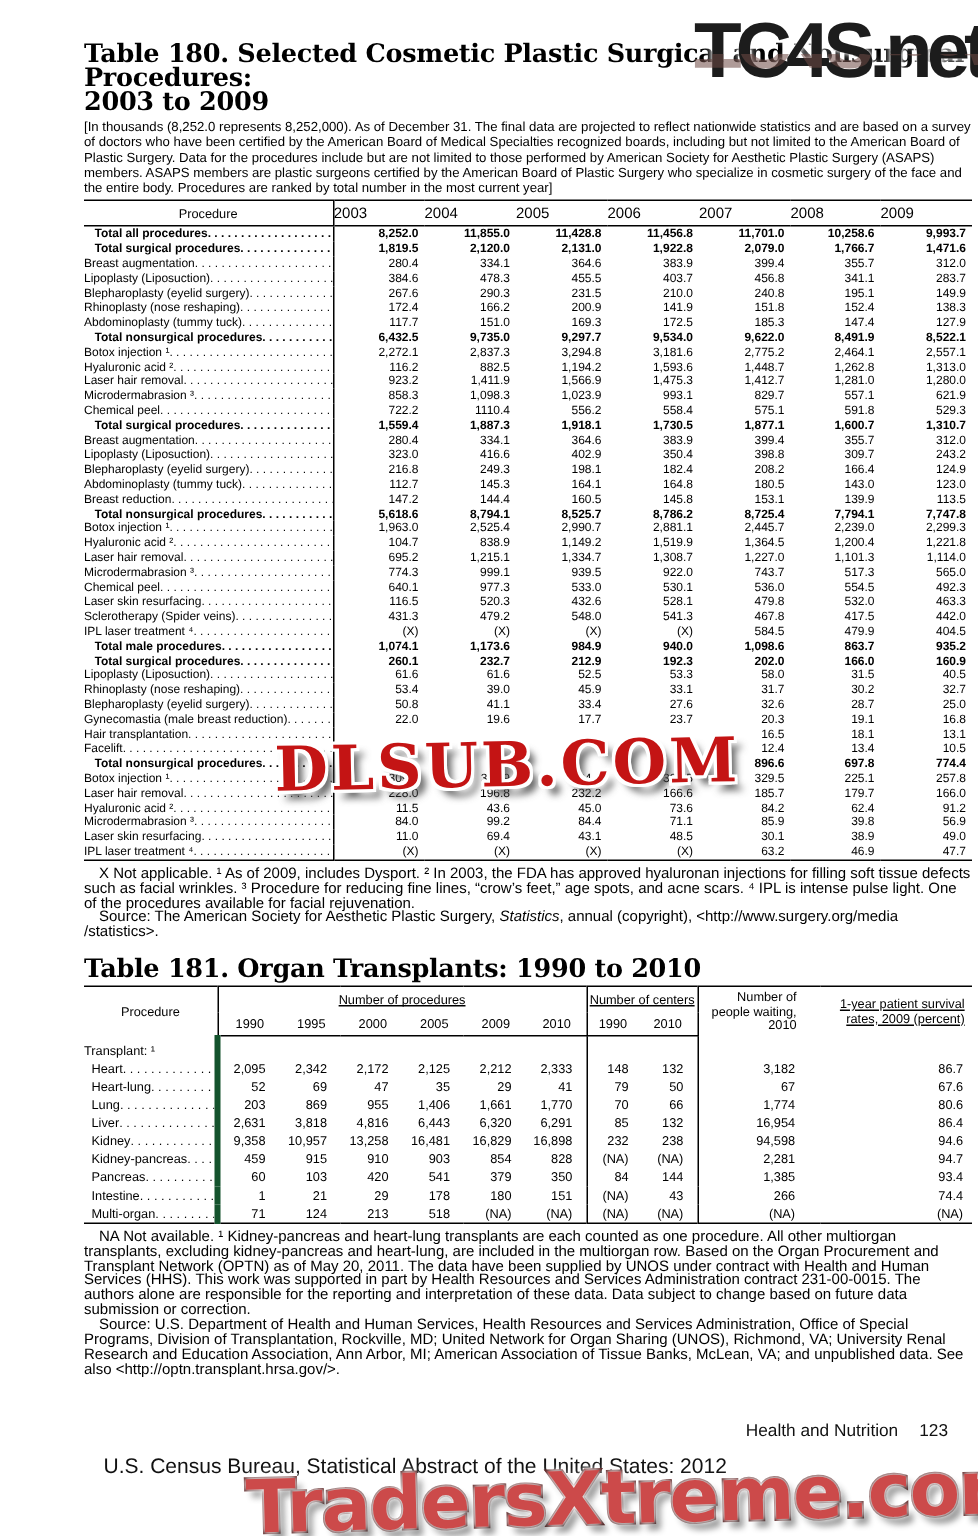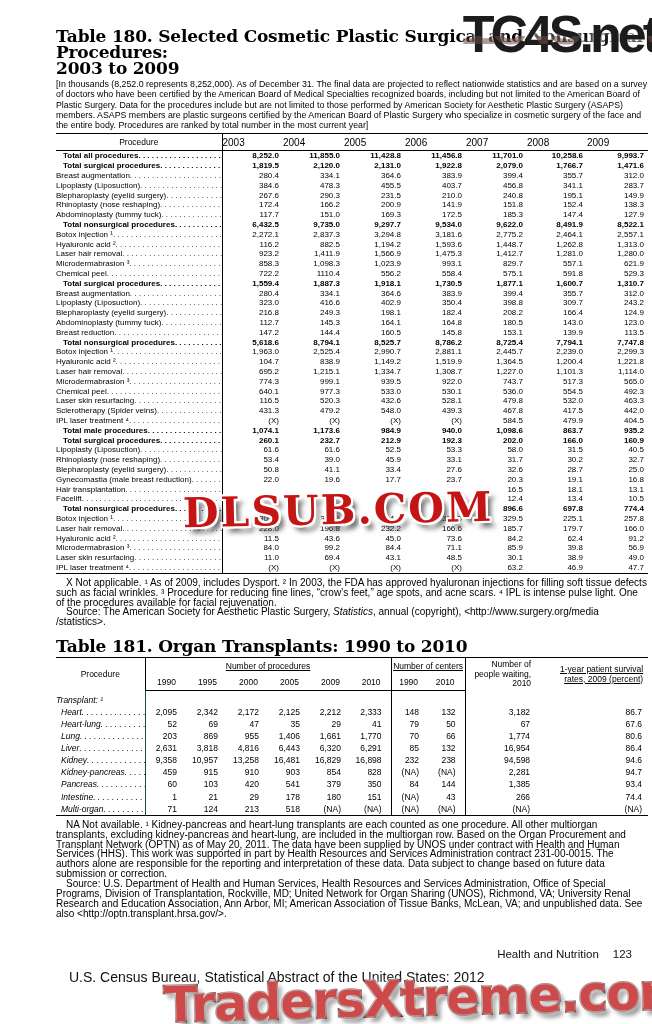--- a/index.html
+++ b/index.html
@@ -45,21 +45,21 @@
   .t181 th.grp { text-align:center; border-bottom:1px solid #000; padding:3px 0 2px 0;text-decoration:underline; }
   .t181 th.grp1 { border-right:1px solid #000; }
   .t181 th.grp2 { border-right:1px solid #000; }
   .t181 th.rh { text-align:right; padding:2px 0 2px 0; border-bottom:1px solid #000; vertical-align:middle; }
   .t181 th.rh1 { padding-right:16px; }
   .t181 th.rh2 { padding-right:5px;text-decoration:underline; }
   .t181 thead tr.yr-row th { text-align:right; padding:2px 10px 2px 0; border-bottom:1px solid #000; }
   .t181 thead tr.yr-row th.y6 { border-right:1px solid #000; }
   .t181 thead tr.yr-row th.c2 { border-right:1px solid #000; }
   .t181 tbody td { height:12.1px; line-height:12.1px; font-size:8.5px; }
-  .t181 tbody td:nth-child(1) { border-right:1px solid #14532d;font-style:italic; }
+  .t181 tbody td:nth-child(1) { border-right:4px solid #14532d; }
   .t181 tbody td:nth-child(7) { border-right:1px solid #000; }
   .t181 tbody td:nth-child(9) { border-right:1px solid #000; }
   .t181 td.num { padding-right:9px; }
   .t181 td:nth-child(10) { padding-right:17px; }
   .t181 td:nth-child(11) { padding-right:6px; }
   .t181 tr.sub td.lbl-cell { padding-left:5px; }
   .t181 tbody tr:first-child td { padding-top:3px; height:15px; }
 
   
   .fn { font-size:10px; line-height:9.9px; text-indent:10px; margin-top:4px; }
@@ -508,21 +508,21 @@
           <tr class="">
             <td class="lbl-cell">
               <div class="lbl">
                 <span class="t">Sclerotherapy (Spider veins)</span>
                 <span class="dots"></span>
               </div>
             </td>
             <td class="num">431.3</td>
             <td class="num">479.2</td>
             <td class="num">548.0</td>
-            <td class="num">439.3</td>
+            <td class="num">541.3</td>
             <td class="num">467.8</td>
             <td class="num">417.5</td>
             <td class="num">442.0</td>
           </tr>
           <tr class="">
             <td class="lbl-cell">
               <div class="lbl">
                 <span class="t">IPL laser treatment ⁴</span>
                 <span class="dots"></span>
               </div>

